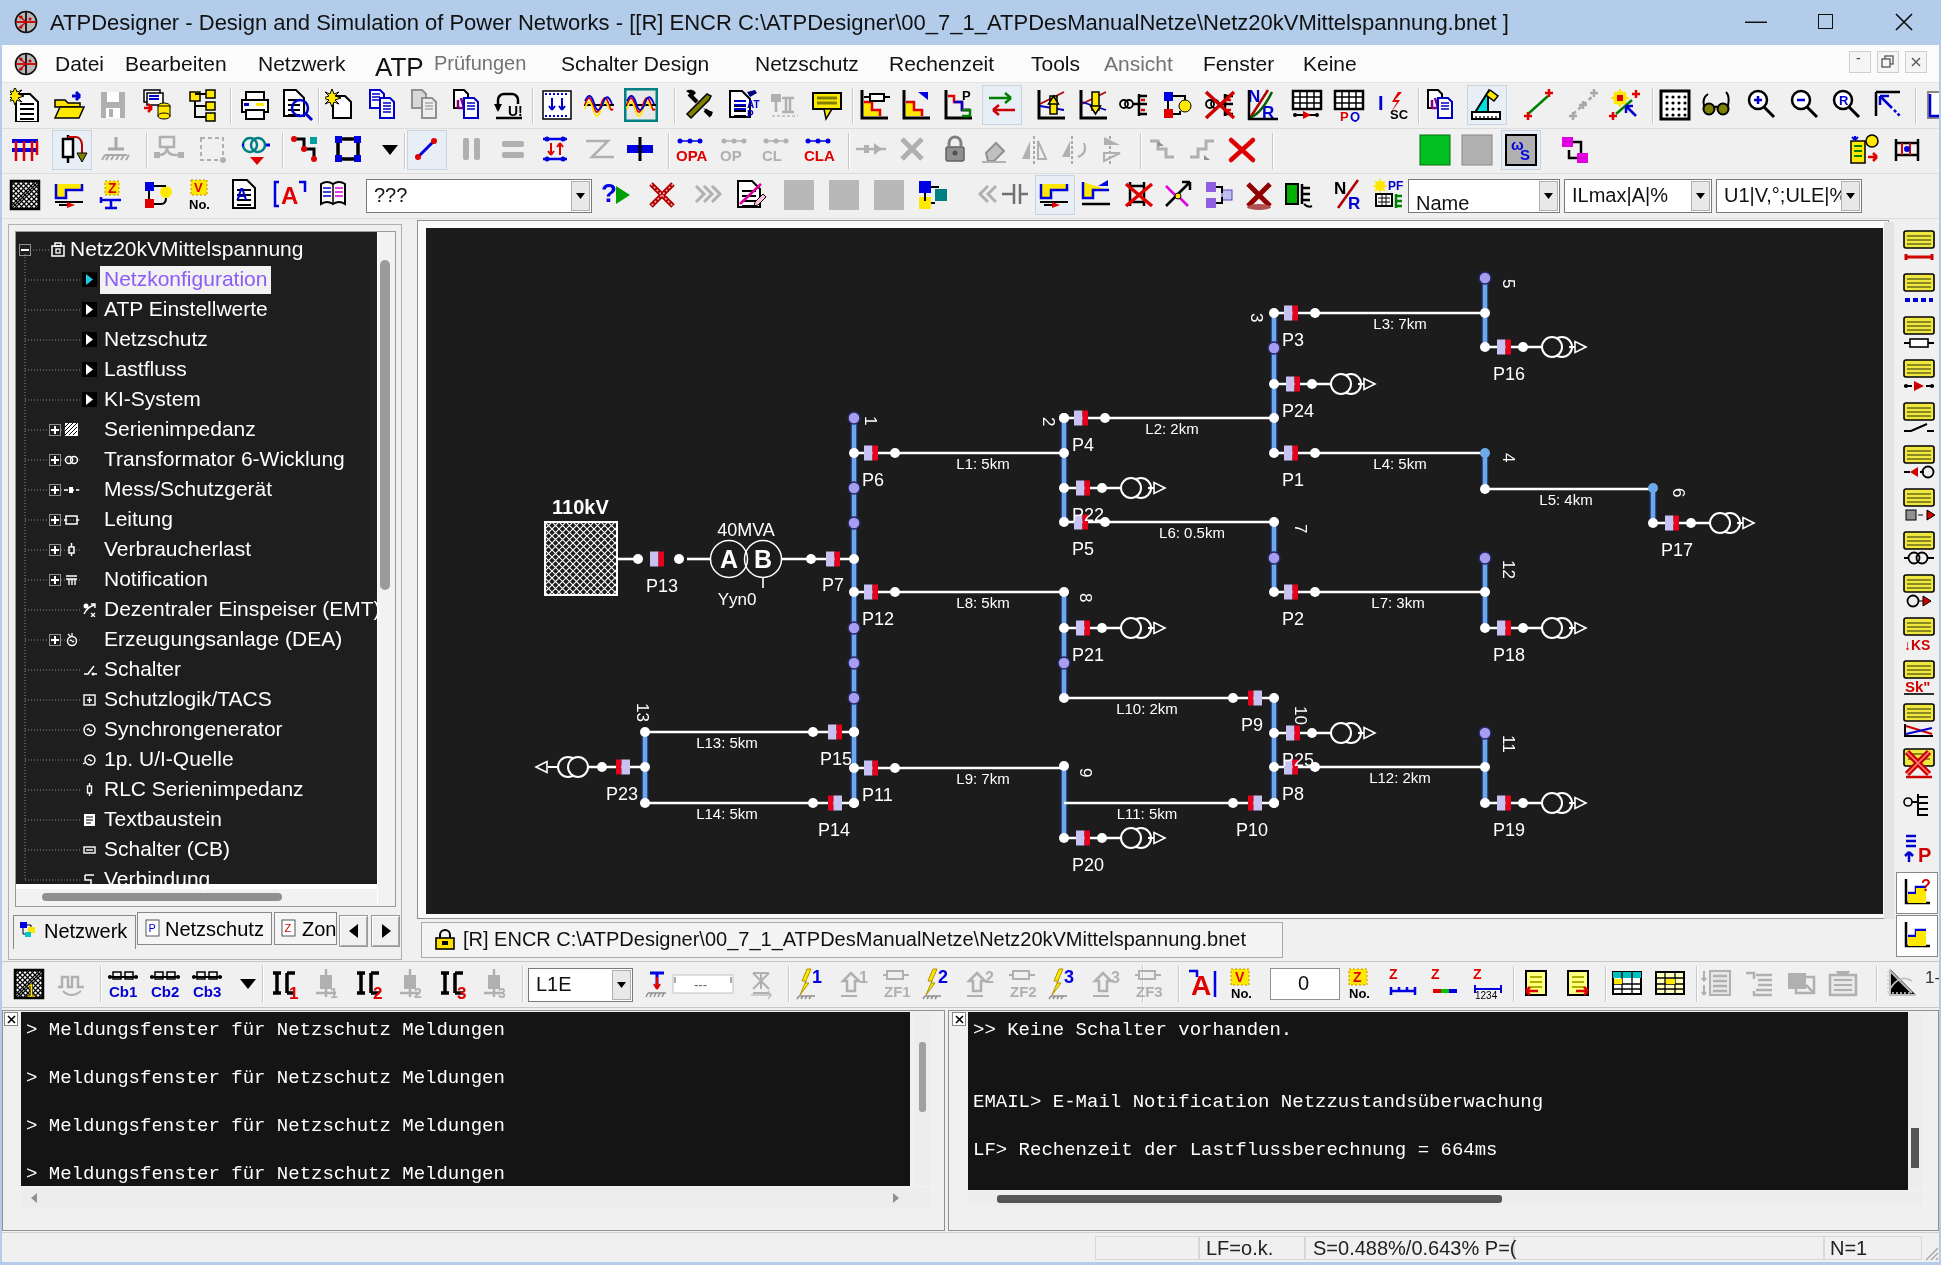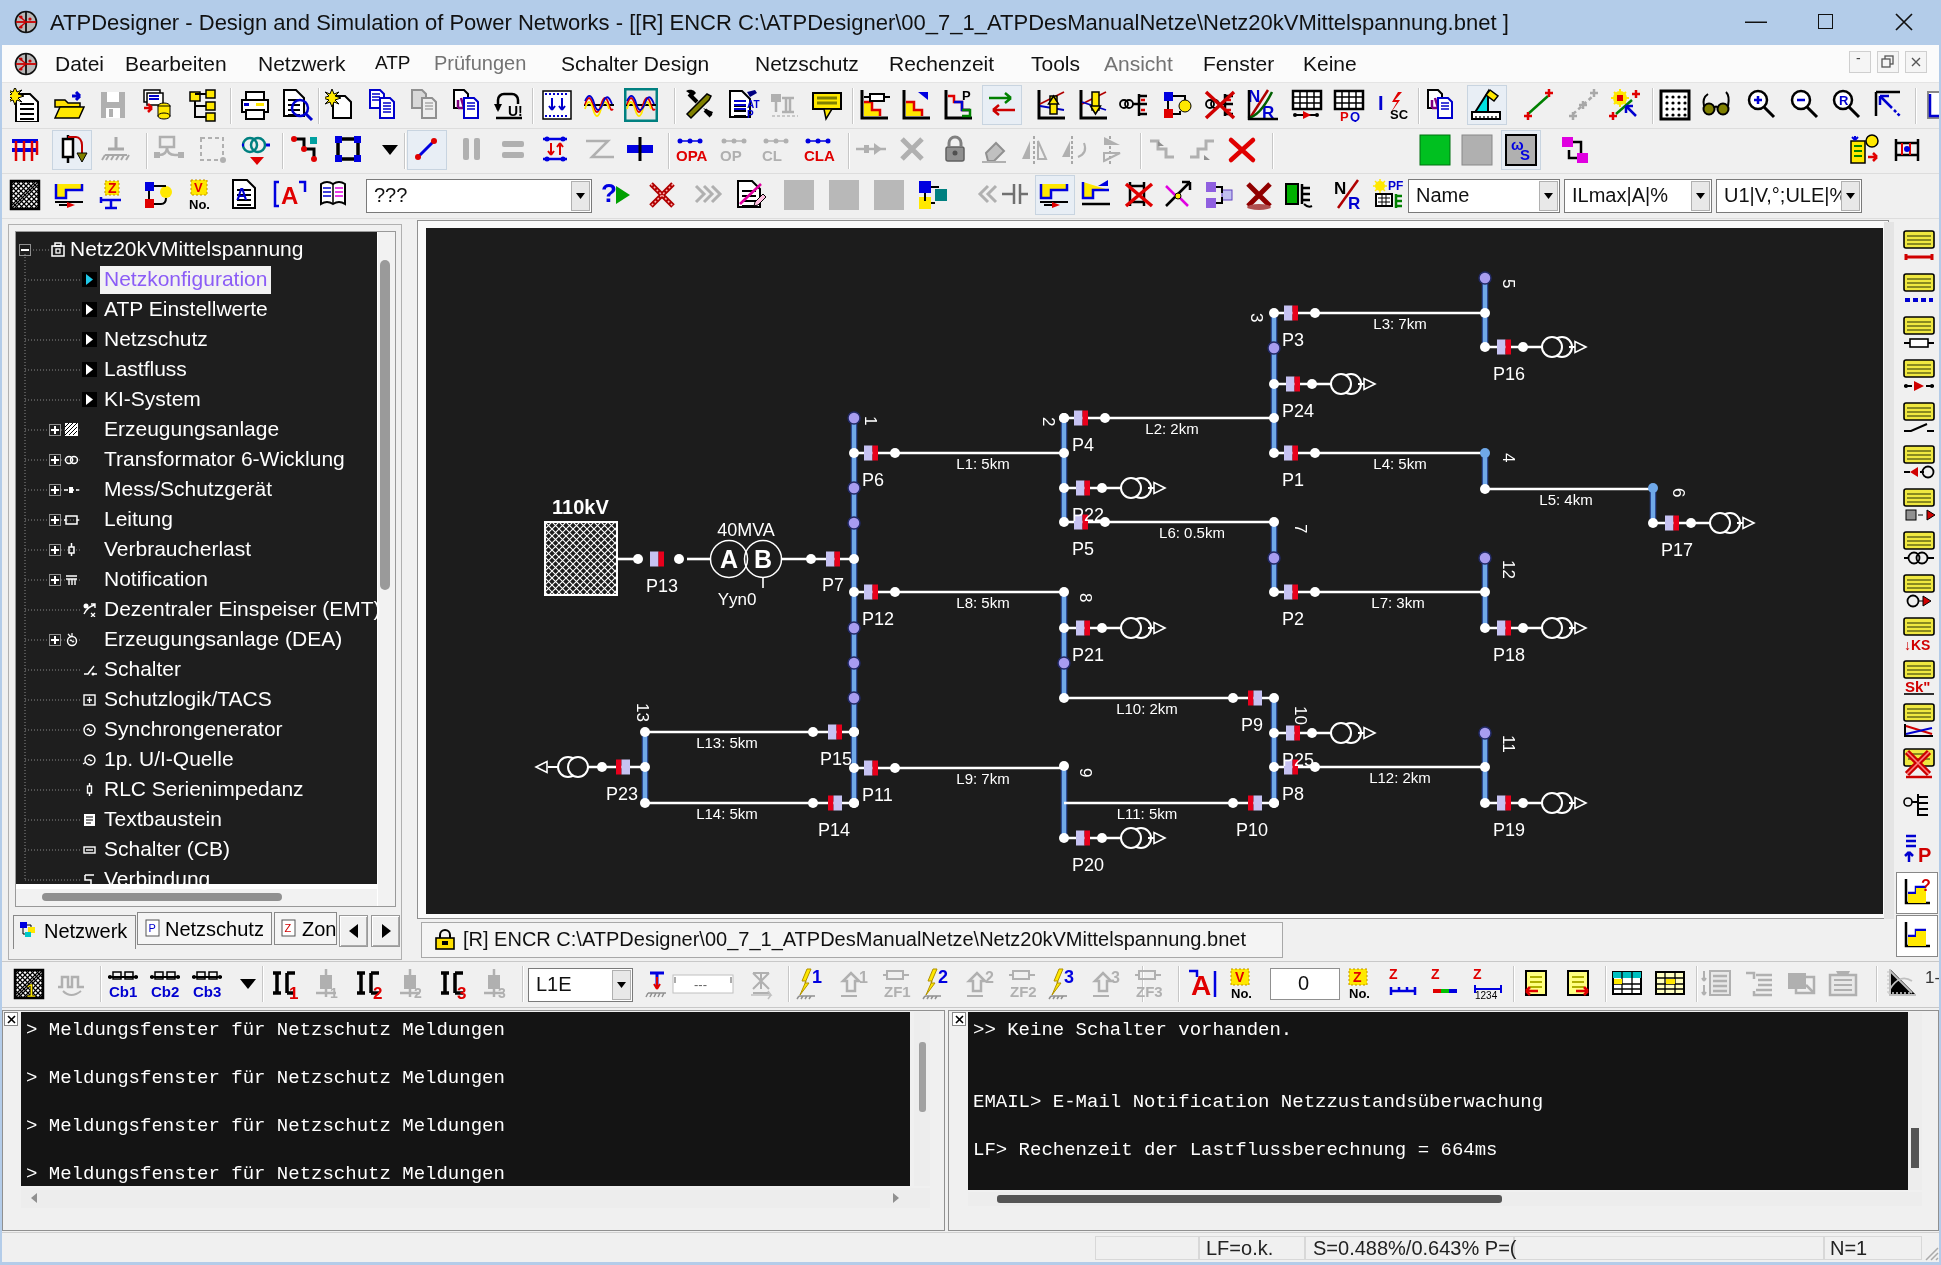--- a/index.html
+++ b/index.html
@@ -31,21 +31,21 @@
     <path d="M12 2 v20" stroke="#111" stroke-width="1.8"></path>
     <path d="M2 12 h20" stroke="#c00" stroke-width="1.8"></path>
     <path d="M5 6 l6 5 M5 18 l6 -5" stroke="#c00" stroke-width="1.5"></path>
     <circle cx="7" cy="7" r="1.6" fill="#c00"></circle>
     <circle cx="7" cy="17" r="1.6" fill="#c00"></circle>
     <circle cx="16" cy="9" r="1.6" fill="#c00"></circle>
   </svg>
 <div class="tx" style="left:55px;top:52px;font-size:21px;color:#111">Datei</div>
 <div class="tx" style="left:125px;top:52px;font-size:21px;color:#111">Bearbeiten</div>
 <div class="tx" style="left:258px;top:52px;font-size:21px;color:#111">Netzwerk</div>
-<div class="tx" style="left:375px;top:52px;font-size:19px;color:#111">ATP</div>
+<div class="tx" style="left:375px;top:52px;font-size:26px;color:#111">ATP</div>
 <div class="tx" style="left:434px;top:52px;font-size:20px;color:#737373">Prüfungen</div>
 <div class="tx" style="left:561px;top:52px;font-size:21px;color:#111">Schalter Design</div>
 <div class="tx" style="left:755px;top:52px;font-size:21px;color:#111">Netzschutz</div>
 <div class="tx" style="left:889px;top:52px;font-size:21px;color:#111">Rechenzeit</div>
 <div class="tx" style="left:1031px;top:52px;font-size:21px;color:#111">Tools</div>
 <div class="tx" style="left:1104px;top:52px;font-size:21px;color:#737373">Ansicht</div>
 <div class="tx" style="left:1203px;top:52px;font-size:21px;color:#111">Fenster</div>
 <div class="tx" style="left:1303px;top:52px;font-size:21px;color:#111">Keine</div>
 <div class="abs" style="left:1849px;top:51px;width:22px;height:22px;border:1px solid #cfcfcf;background:#f5f5f5"></div>
 <div class="tx" style="left:1856px;top:50px;font-size:14px;color:#444">-</div>
@@ -691,21 +691,21 @@
     <path d="M6 20 h12 M6 24 h12 M10 16 v12 M14 16 v12" stroke="#000" stroke-width="1"></path>
     <path d="M24 16 v14 M24 18 h6 M24 23 h6 M24 28 h6" stroke="#008000" stroke-width="2.5"></path>
   </svg>
 <div class="abs" style="left:366px;top:179px;width:226px;height:34px;background:#fff;border:1px solid #7a7a7a"></div>
 <div class="tx" style="left:374px;top:184px;font-size:20px;color:#111">???</div>
 <div class="abs" style="left:571px;top:181px;width:19px;height:30px;background:#e8e8e8;border:1px solid #b0b0b0"></div>
 <svg style="position:absolute;left:574px;top:190px;" width="13" height="12" viewBox="0 0 13 12">
     <path d="M2 3 h9 l-4.5 6 z" fill="#000"></path>
   </svg>
 <div class="abs" style="left:1408px;top:179px;width:152px;height:34px;background:#fff;border:1px solid #7a7a7a"></div>
-<div class="tx" style="left:1416px;top:184px;font-size:20px;color:#111">Name</div>
+<div class="tx" style="left:1416px;top:192px;font-size:20px;color:#111">Name</div>
 <div class="abs" style="left:1539px;top:181px;width:19px;height:30px;background:#e8e8e8;border:1px solid #b0b0b0"></div>
 <svg style="position:absolute;left:1542px;top:190px;" width="13" height="12" viewBox="0 0 13 12">
     <path d="M2 3 h9 l-4.5 6 z" fill="#000"></path>
   </svg>
 <div class="abs" style="left:1564px;top:179px;width:148px;height:34px;background:#fff;border:1px solid #7a7a7a"></div>
 <div class="tx" style="left:1572px;top:184px;font-size:20px;color:#111">ILmax|A|%</div>
 <div class="abs" style="left:1691px;top:181px;width:19px;height:30px;background:#e8e8e8;border:1px solid #b0b0b0"></div>
 <svg style="position:absolute;left:1694px;top:190px;" width="13" height="12" viewBox="0 0 13 12">
     <path d="M2 3 h9 l-4.5 6 z" fill="#000"></path>
   </svg>
@@ -780,21 +780,21 @@
 <svg style="position:absolute;left:25px;top:429px;" width="55" height="2" viewBox="0 0 55 2">
     <path d="M0 1 h55" stroke="#888" stroke-width="1" stroke-dasharray="1 2"></path>
   </svg>
 <div class="abs" style="left:49px;top:424px;width:12px;height:12px;background:#1e1e1e;border:1px solid #909090"></div>
 <div class="abs" style="left:51px;top:429px;width:8px;height:2px;background:#fff"></div>
 <div class="abs" style="left:54px;top:426px;width:2px;height:8px;background:#fff"></div>
 <svg style="position:absolute;left:64px;top:422px;" width="15" height="15" viewBox="0 0 15 15">
     <rect x="1" y="1" width="13" height="13" fill="#fff"></rect>
     <path d="M1 5 L5 1 M1 9 L9 1 M1 13 L13 1 M5 13 L13 5 M9 13 L13 9" stroke="#000" stroke-width="1"></path>
   </svg>
-<div class="tx" style="left:104px;top:417px;font-size:21px;color:#fff">Erzeugungsanlage</div>
+<div class="tx" style="left:104px;top:417px;font-size:21px;color:#fff">Serienimpedanz</div>
 <svg style="position:absolute;left:25px;top:459px;" width="55" height="2" viewBox="0 0 55 2">
     <path d="M0 1 h55" stroke="#888" stroke-width="1" stroke-dasharray="1 2"></path>
   </svg>
 <div class="abs" style="left:49px;top:454px;width:12px;height:12px;background:#1e1e1e;border:1px solid #909090"></div>
 <div class="abs" style="left:51px;top:459px;width:8px;height:2px;background:#fff"></div>
 <div class="abs" style="left:54px;top:456px;width:2px;height:8px;background:#fff"></div>
 <svg style="position:absolute;left:64px;top:452px;" width="15" height="15" viewBox="0 0 15 15">
     <circle cx="5" cy="8" r="3.5" fill="none" stroke="#fff" stroke-width="1.4"></circle>
     <circle cx="10" cy="8" r="3.5" fill="none" stroke="#fff" stroke-width="1.4"></circle>
   </svg>

